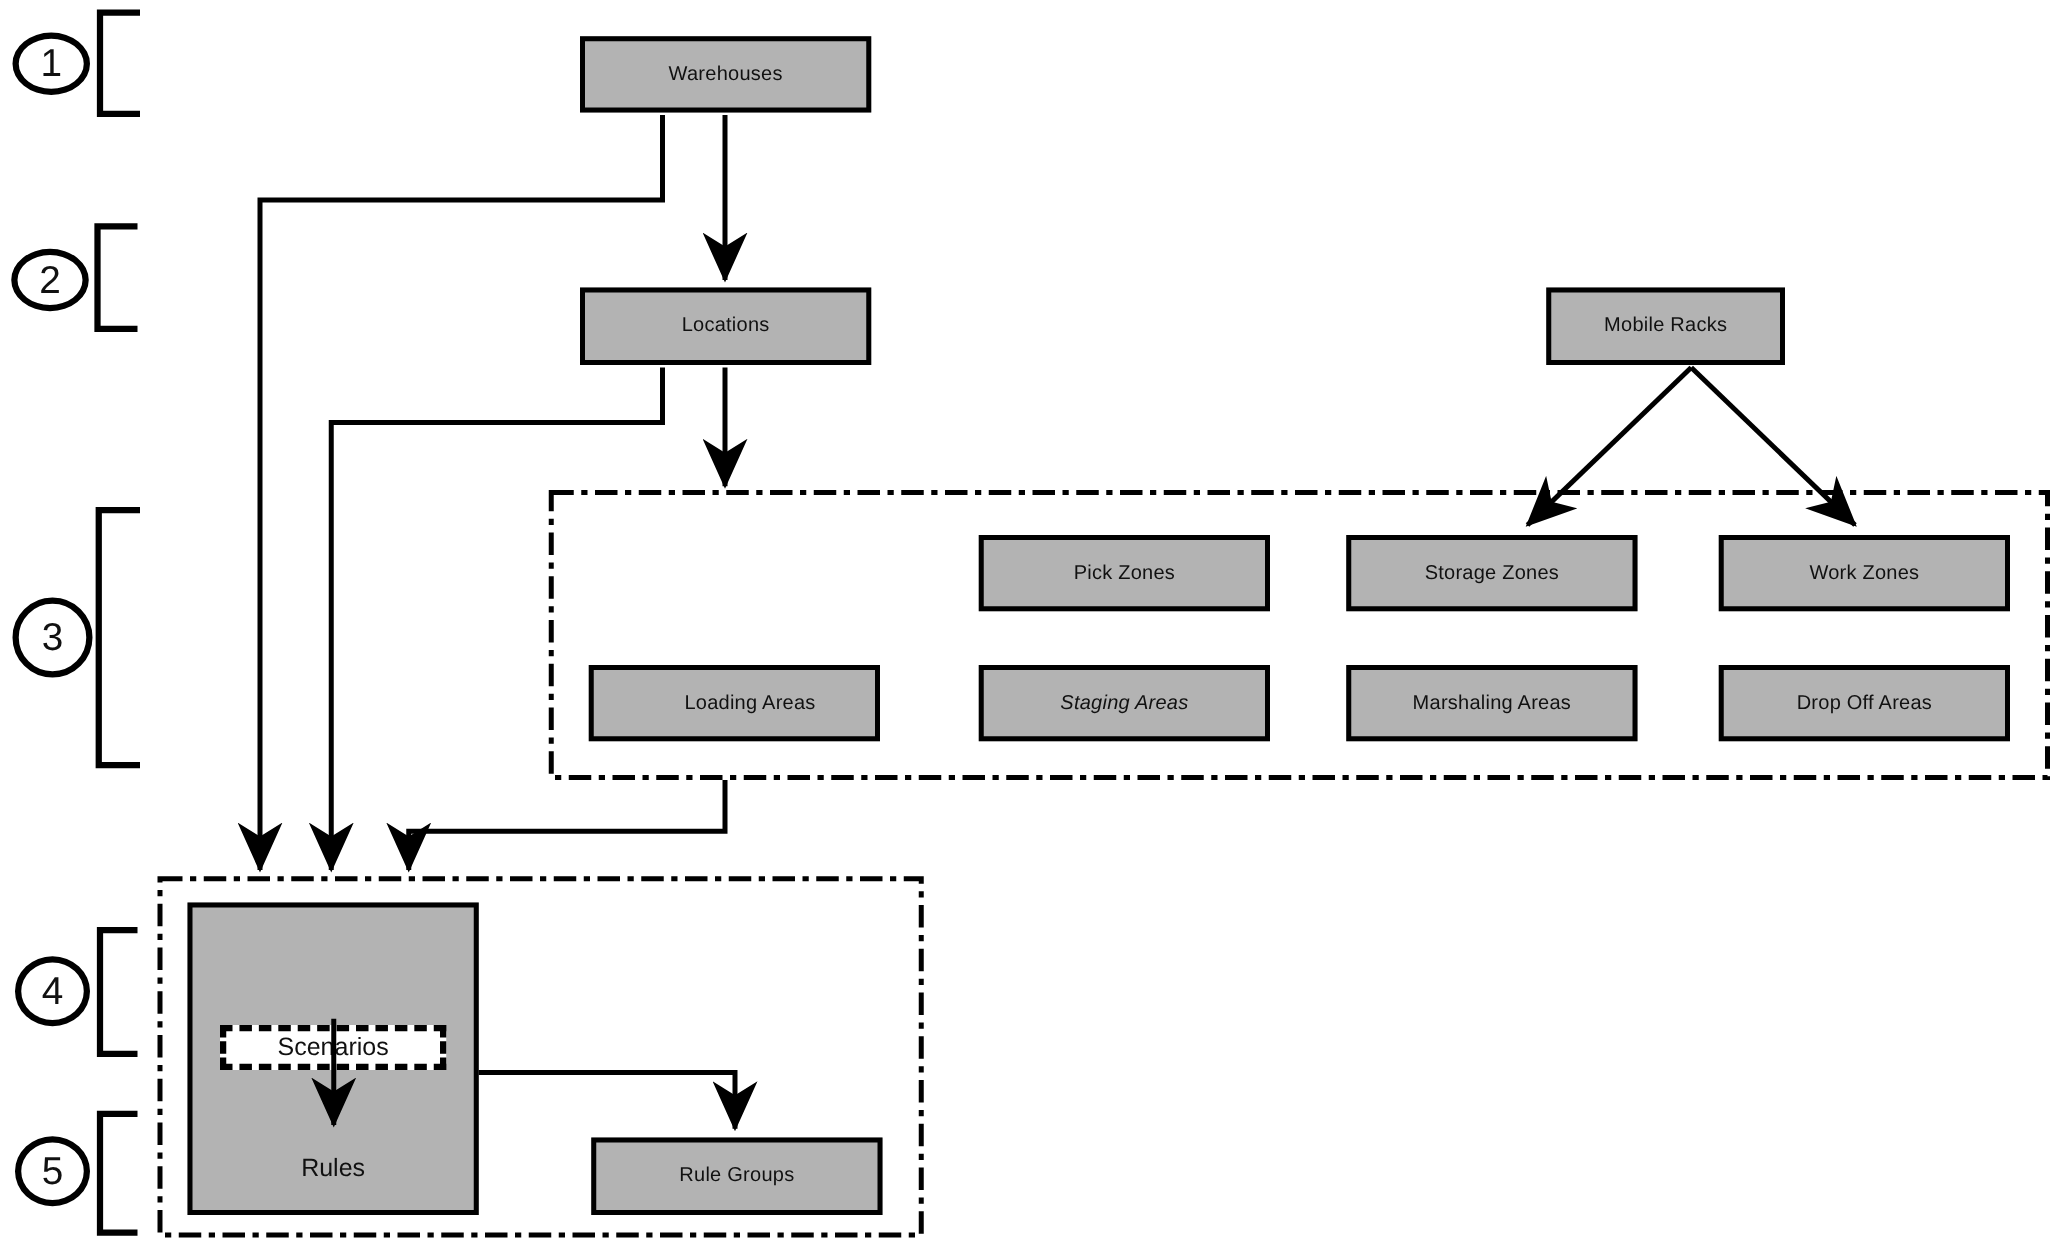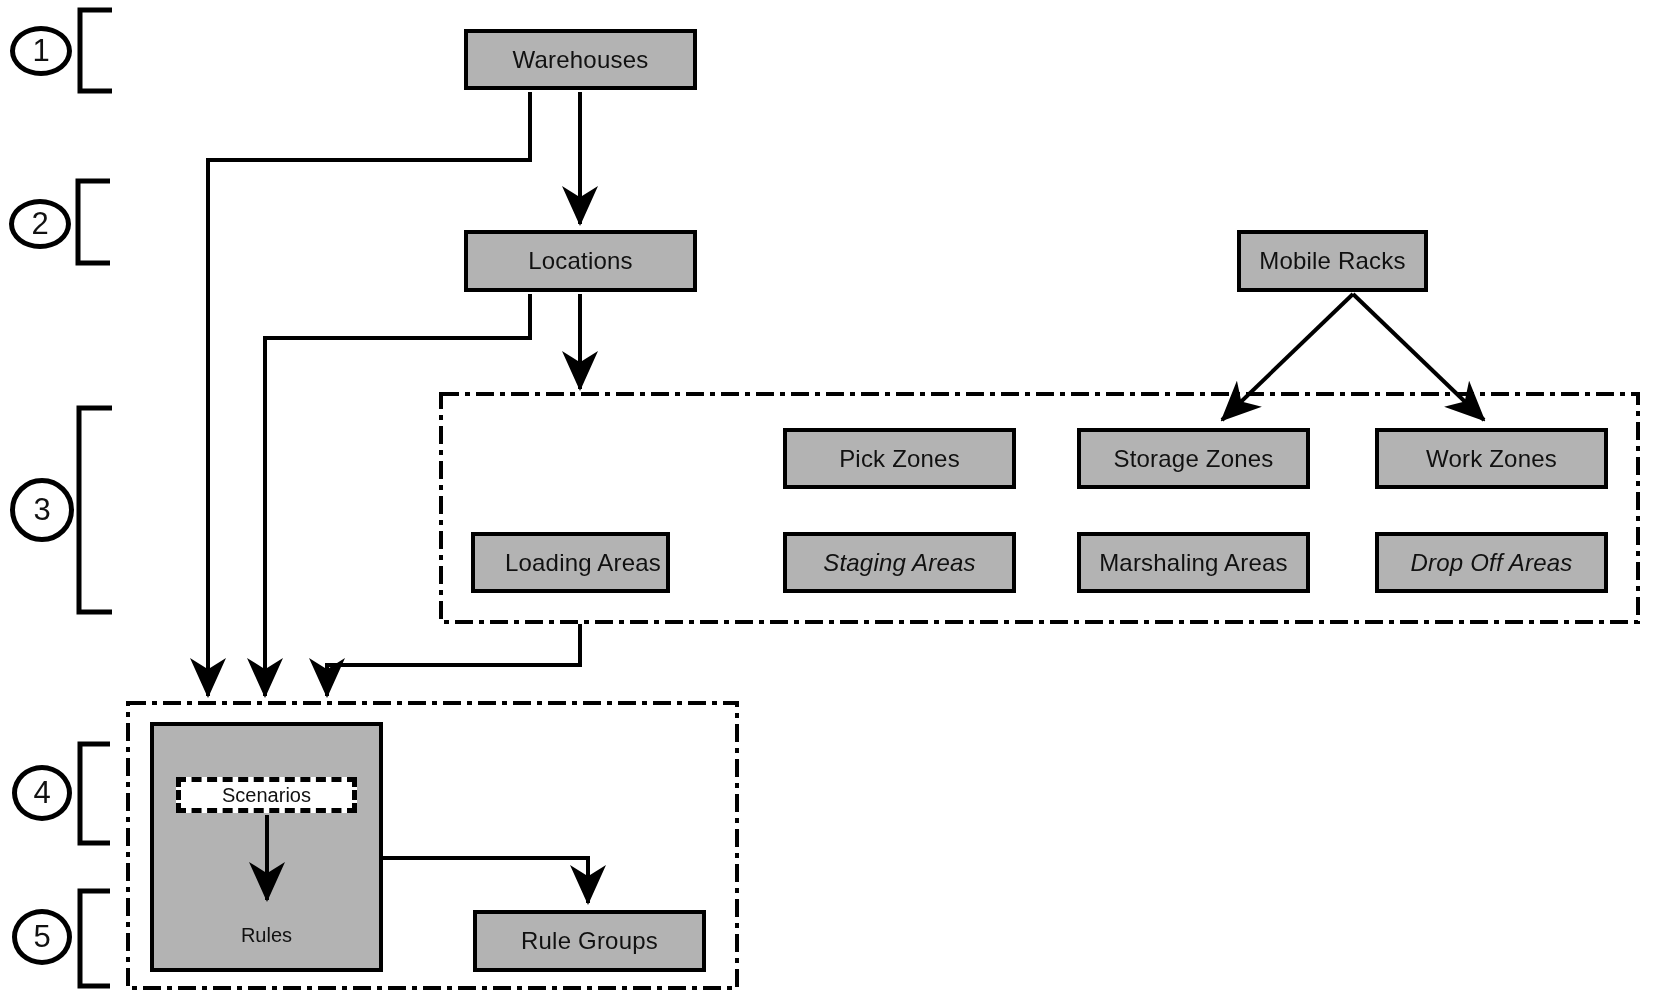--- a/index.html
+++ b/index.html
@@ -27,21 +27,21 @@
   #ah path { fill: var(--line); }
 
   .node {
     position: absolute;
     box-sizing: border-box;
     background: var(--node-fill);
     border: 4px solid var(--node-border);
     display: flex;
     align-items: center;
     justify-content: center;
-    font-size: 24px;
+    font-size: 16px;
     letter-spacing: 0.2px;
     text-align: center;
   }
   .container-node { z-index: 1; }
   .scenarios-node {
     position: absolute;
     box-sizing: border-box;
     background: var(--scenarios-fill);
     border: 5px dashed var(--node-border);
     display: flex;
@@ -110,27 +110,27 @@
   <div class="level-circle" style="left:12px; top:909px; width:60px; height:56px;">5</div>
 
   <div class="node" style="left:464px; top:29px; width:233px; height:61px;">Warehouses</div>
 
   <div class="node" style="left:464px; top:230px; width:233px; height:62px;">Locations</div>
   <div class="node" style="left:1237px; top:230px; width:191px; height:62px;">Mobile Racks</div>
 
   <div class="node" style="left:783px; top:428px; width:233px; height:61px;">Pick Zones</div>
   <div class="node" style="left:1077px; top:428px; width:233px; height:61px;">Storage Zones</div>
   <div class="node" style="left:1375px; top:428px; width:233px; height:61px;">Work Zones</div>
-  <div class="node" style="left:471px; top:532px; width:199px; height:61px;padding-left:25px;">Loading Areas</div>
+  <div class="node" style="left:471px; top:532px; width:233px; height:61px;padding-left:25px;">Loading Areas</div>
   <div class="node" style="left:783px; top:532px; width:233px; height:61px;font-style:italic;">Staging Areas</div>
   <div class="node" style="left:1077px; top:532px; width:233px; height:61px;">Marshaling Areas</div>
-  <div class="node" style="left:1375px; top:532px; width:233px; height:61px;font-style:italic;">Drop Off Areas</div>
+  <div class="node" style="left:1375px; top:532px; width:233px; height:61px;">Drop Off Areas</div>
 
   <div class="node container-node" style="left:150px; top:722px; width:233px; height:250px;"></div>
-  <div class="scenarios-node" style="left:176px; top:777px; width:181px; height:36px;">Scenarios</div>
+  <div class="scenarios-node" style="left:176px; top:820px; width:181px; height:36px;">Scenarios</div>
   <div class="bare-label" style="left:150px; top:920px; width:233px; height:30px;">Rules</div>
   <div class="node" style="left:473px; top:910px; width:233px; height:62px; z-index:2;">Rule Groups</div>
 
   <svg class="overlay" viewBox="0 0 1656 1003">
     <path d="M267 815 L267 900" class="edge"></path>
   </svg>
 
 </div>
 
 </body></html>

